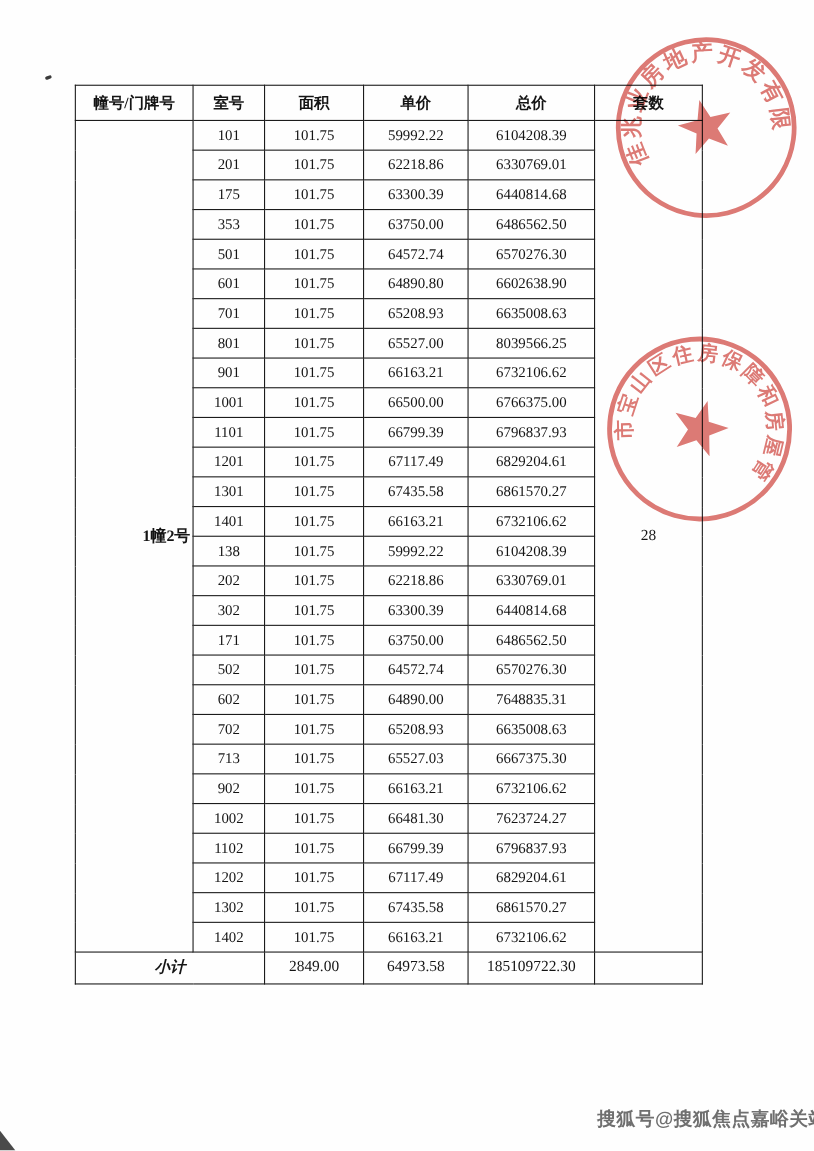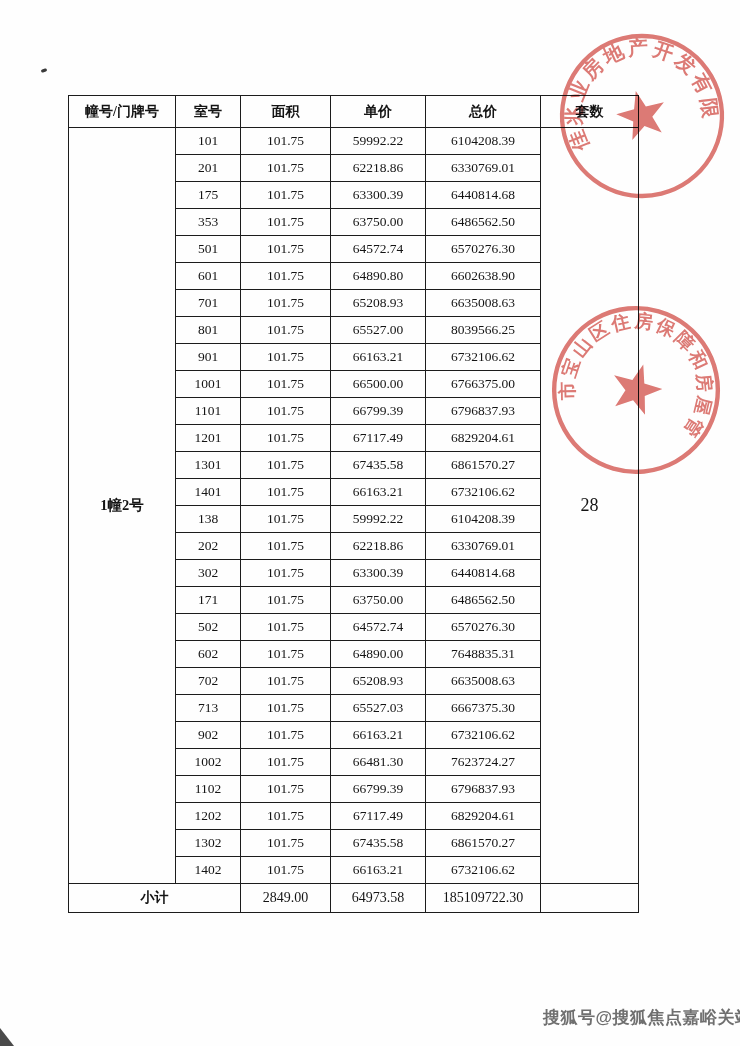--- a/index.html
+++ b/index.html
@@ -12,36 +12,36 @@
   }
   .page { position: absolute; inset: 0; background: #fefefe; }
 
   
   .speck { position: absolute; left: 41px; top: 69px; width: 6px; height: 3px; background: #3a3a3a; border-radius: 2px; transform: rotate(-20deg); }
   .corner-shadow { position: absolute; left: 0; bottom: 0; width: 0; height: 0;
     border-left: 14px solid #2a2a2a; border-top: 18px solid transparent; opacity: .85; }
 
   
   table.price-table {
-    position: absolute; left: 68px; top: 95px; width: 570px;
+    position: absolute; left: 68px; top: 77px; width: 570px;
     border-collapse: collapse; table-layout: fixed;
     background: transparent;
   }
   .price-table th, .price-table td {
     border: 1.6px solid #1c1c1c;
     text-align: center; vertical-align: middle;
     font-size: 13.5px; color: #141414;
     height: 27px; padding: 0 2px;
     overflow: hidden; white-space: nowrap;
   }
   .price-table thead th { height: 32px; font-weight: bold; font-size: 14px; }
-  .price-table td.bcell { font-weight: bold; font-size: 14.5px; }
-  .price-table td.ccell { font-size: 18px; font-family: Liberation Serif, serif; }
+  .price-table td.bcell { font-weight: bold; font-size: 14.5px; text-align: right; }
+  .price-table td.ccell { font-size: 14px; font-family: Liberation Serif, serif; }
   .price-table tr.subtotal td { height: 29px; font-size: 14px; }
-  .price-table tr.subtotal td.stlabel { font-weight: bold; }
+  .price-table tr.subtotal td.stlabel { font-weight: bold; font-style: italic; }
 
   
   .stamp { position: absolute; mix-blend-mode: multiply; opacity: 0.72; color: #d0463f; pointer-events: none; }
   .stamp svg { display: block; }
   .stamp .ring { stroke: currentColor; fill: none; }
   .stamp .seal-text { fill: currentColor; font-family: "Liberation Sans", sans-serif; font-weight: bold; }
   .stamp .star { fill: currentColor; }
   .stamp-1 { left: 556px; top: 30px; transform: rotate(-14deg); }
   .stamp-2 { left: 548px; top: 302px; transform: rotate(16deg); }
 

